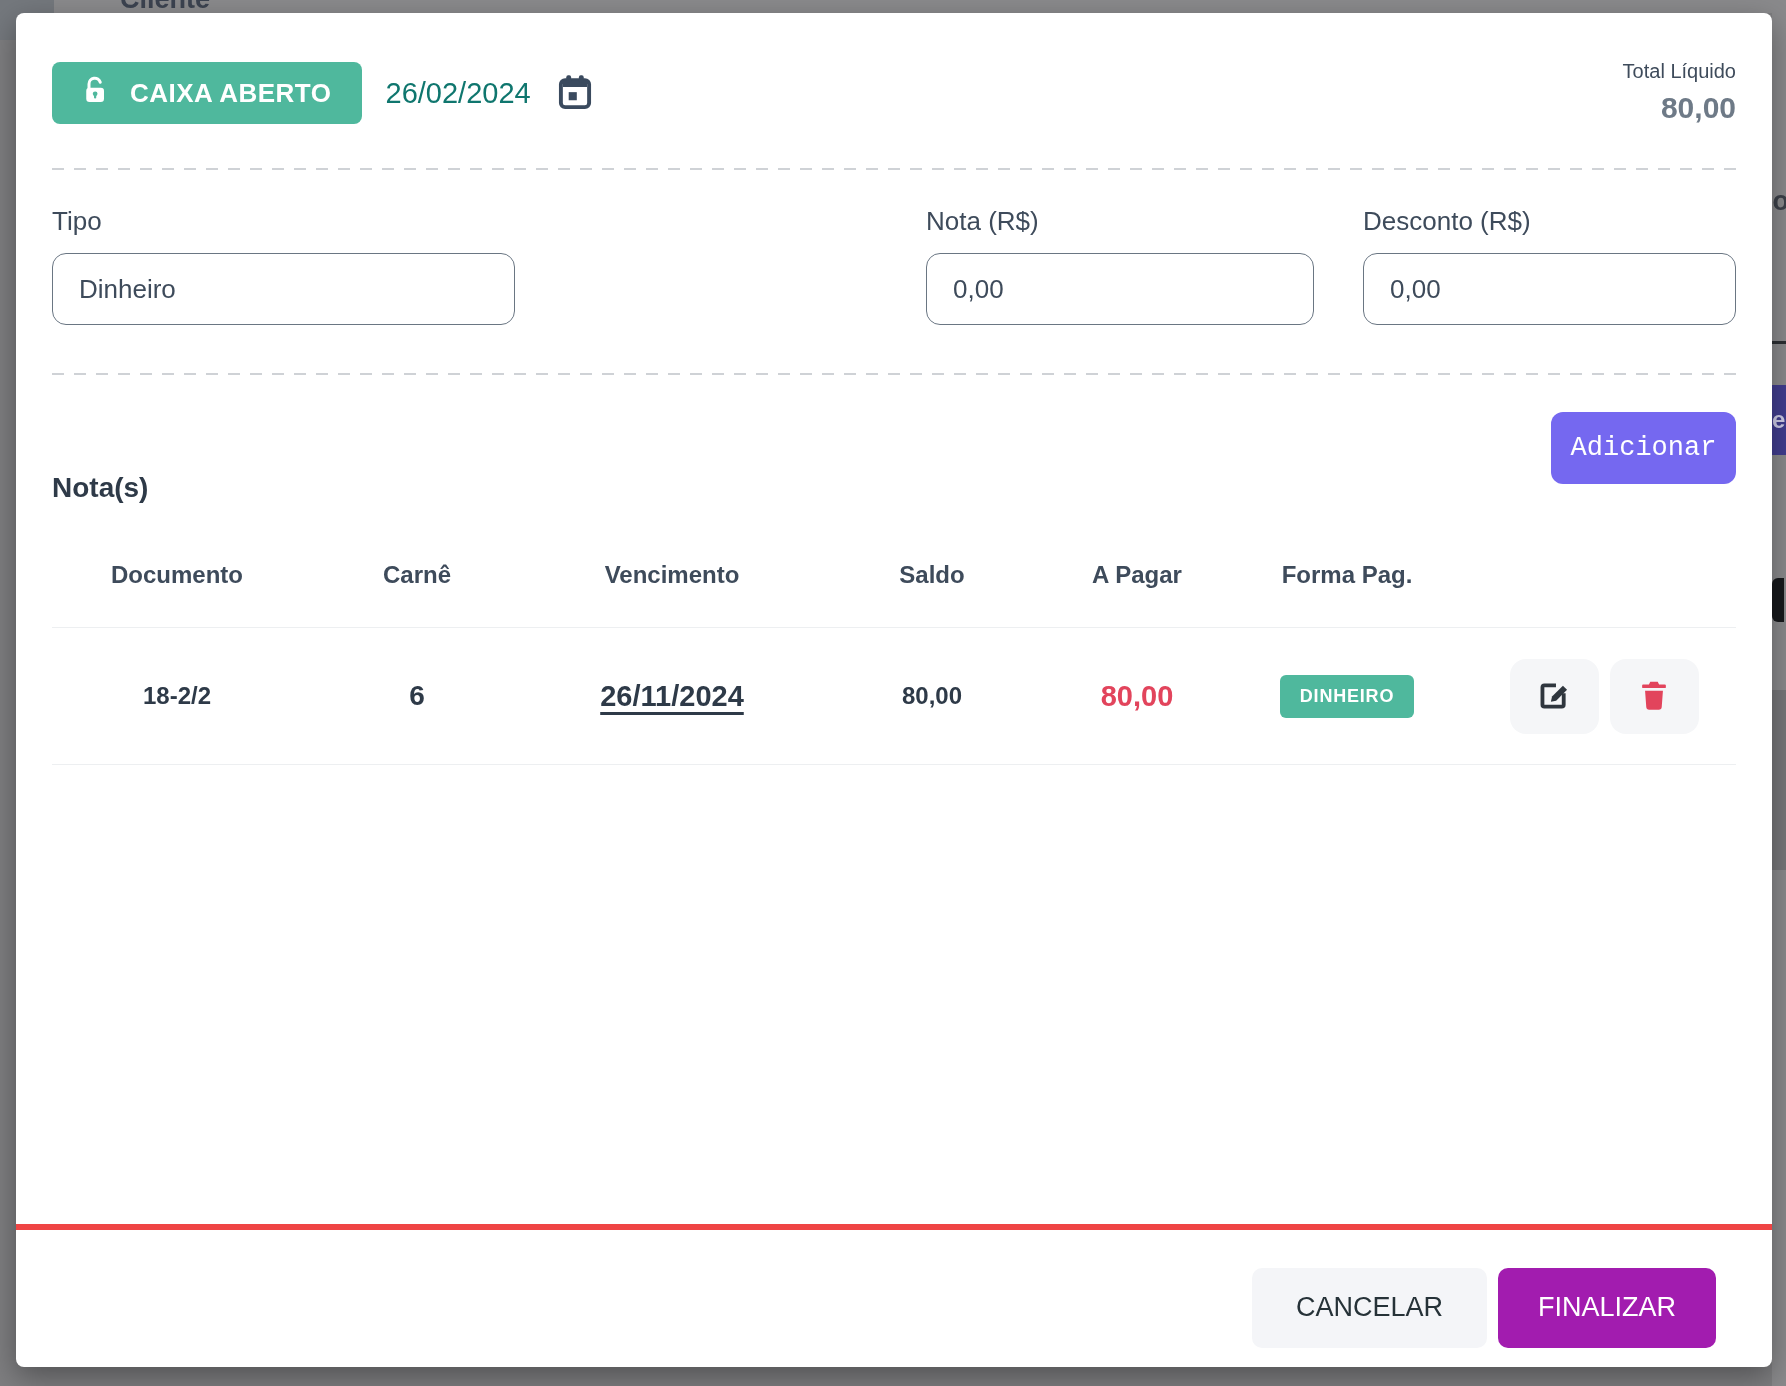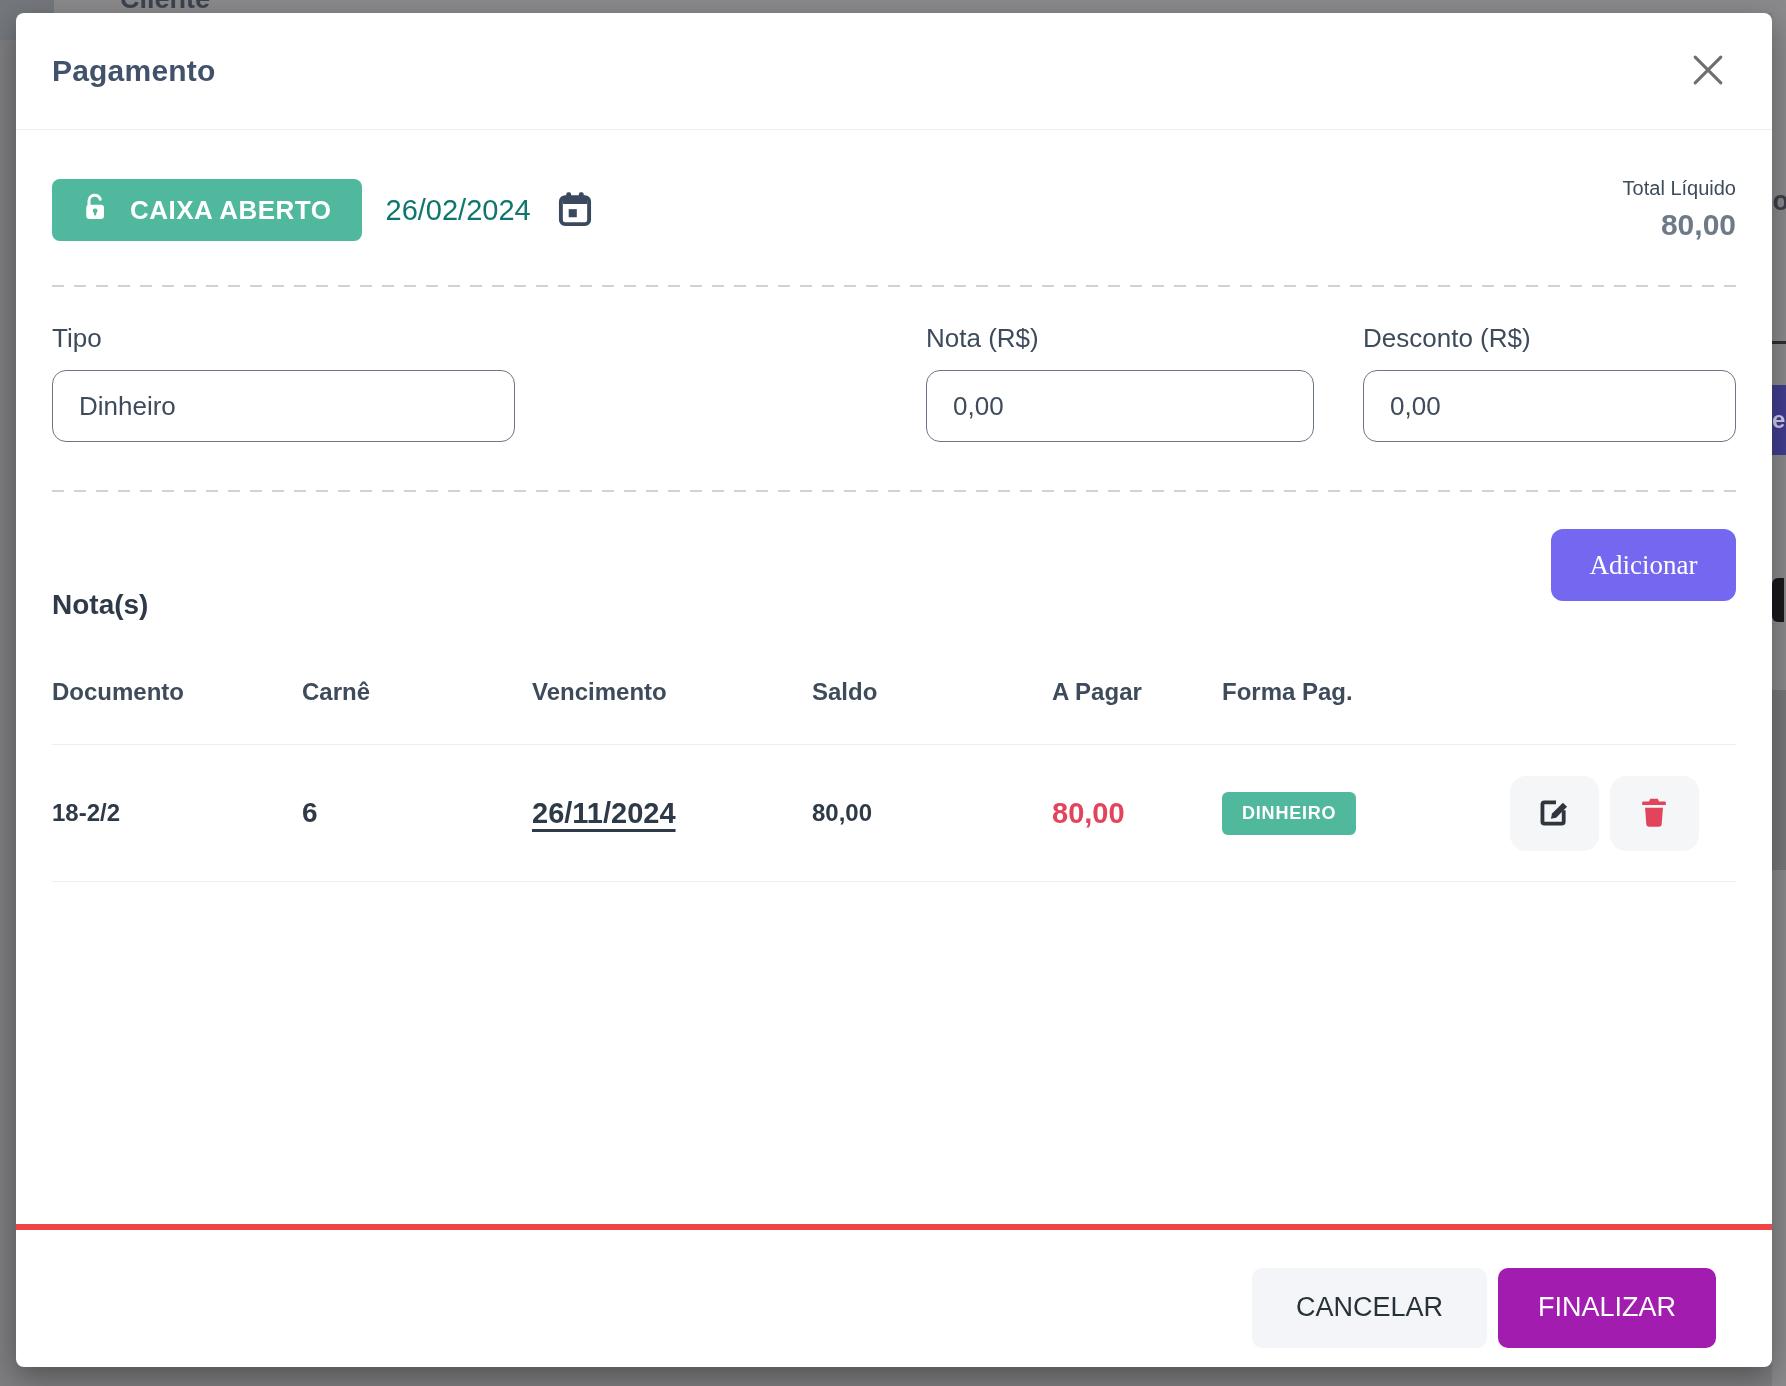--- a/index.html
+++ b/index.html
@@ -82,30 +82,30 @@
   .fg-tipo { width: 463px; }
   .fg-juros { margin-left: auto; width: 388px; }
   .fg-desconto { margin-left: 49px; width: 373px; }
 
   .add-row { display: flex; justify-content: flex-end; margin-top: 37px; }
   .btn-add {
     width: 185px; height: 72px;
     background: #7568f0; color: #fff;
     border: none; border-radius: 12px;
     font-size: 27px; cursor: pointer;
-    font-family: Liberation Serif, serif;
+    font-family: Liberation Mono, monospace;
   }
   .notes-title { font-size: 28px; font-weight: 800; color: #2e3a48; margin-top: -12px; }
 
   
   .t-grid { display: grid; grid-template-columns: 250px 230px 280px 240px 170px 250px 1fr; align-items: center; }
   .t-head { margin-top: 36px; height: 88px; padding-top: 21px; align-items: start; border-bottom: 1px solid #edeff1; }
   .t-head .t-cell { font-size: 24px; font-weight: 700; color: #3e4b5b; }
   .t-row { height: 137px; border-bottom: 1px solid #edeff1; }
-  .t-cell { text-align: left; }
+  .t-cell { text-align: center; }
   .c-doc { font-size: 24px; font-weight: 800; color: #2e3a48; }
   .c-carne { font-size: 28px; font-weight: 800; color: #2e3a48; }
   .c-venc a { font-size: 29px; font-weight: 800; color: #2e3a48; text-decoration: underline; text-underline-offset: 6px; text-decoration-thickness: 3px; }
   .c-saldo { font-size: 24px; font-weight: 800; color: #2e3a48; }
   .c-apagar { font-size: 29px; font-weight: 800; color: #e2445c; }
   .badge-forma {
     display: inline-block; background: #4fb89d; color: #fff;
     font-size: 18px; font-weight: 800; letter-spacing: .8px;
     padding: 11px 20px; border-radius: 6px;
   }
@@ -150,30 +150,20 @@
 <div class="backdrop-frag bk-rightstrip">
   <span class="bk-os">os</span>
   <div class="bk-line"></div>
   <div class="bk-indigo">es</div>
   <div class="bk-black"></div>
   <div class="bk-midgray"></div>
 </div>
 
 <div class="modal">
 
-  <div class="m-header">
-    <div class="m-title">Pagamento</div>
-    <button class="close-btn">
-      <span>
-        <svg width="44" height="44" viewBox="0 0 24 24" fill="none" stroke="#6f6f6f" stroke-width="1.7" stroke-linecap="round">
-          <path d="M5 5l14 14M19 5L5 19"></path>
-        </svg>
-      </span>
-    </button>
-  </div>
 
   <div class="m-body">
 
     <div class="status-row">
       <div class="badge-caixa">
         <span>
           <svg width="30" height="30" viewBox="0 0 24 24">
             <path d="M7.2 10.5V7.2a4.6 4.6 0 0 1 9-1.4" fill="none" stroke="#ffffff" stroke-width="2.4" stroke-linecap="round"></path>
             <rect x="5" y="10.2" width="14.2" height="11.3" rx="2.6" fill="#ffffff"></rect>
             <circle cx="12.1" cy="15" r="1.9" fill="#4fb89d"></circle>

